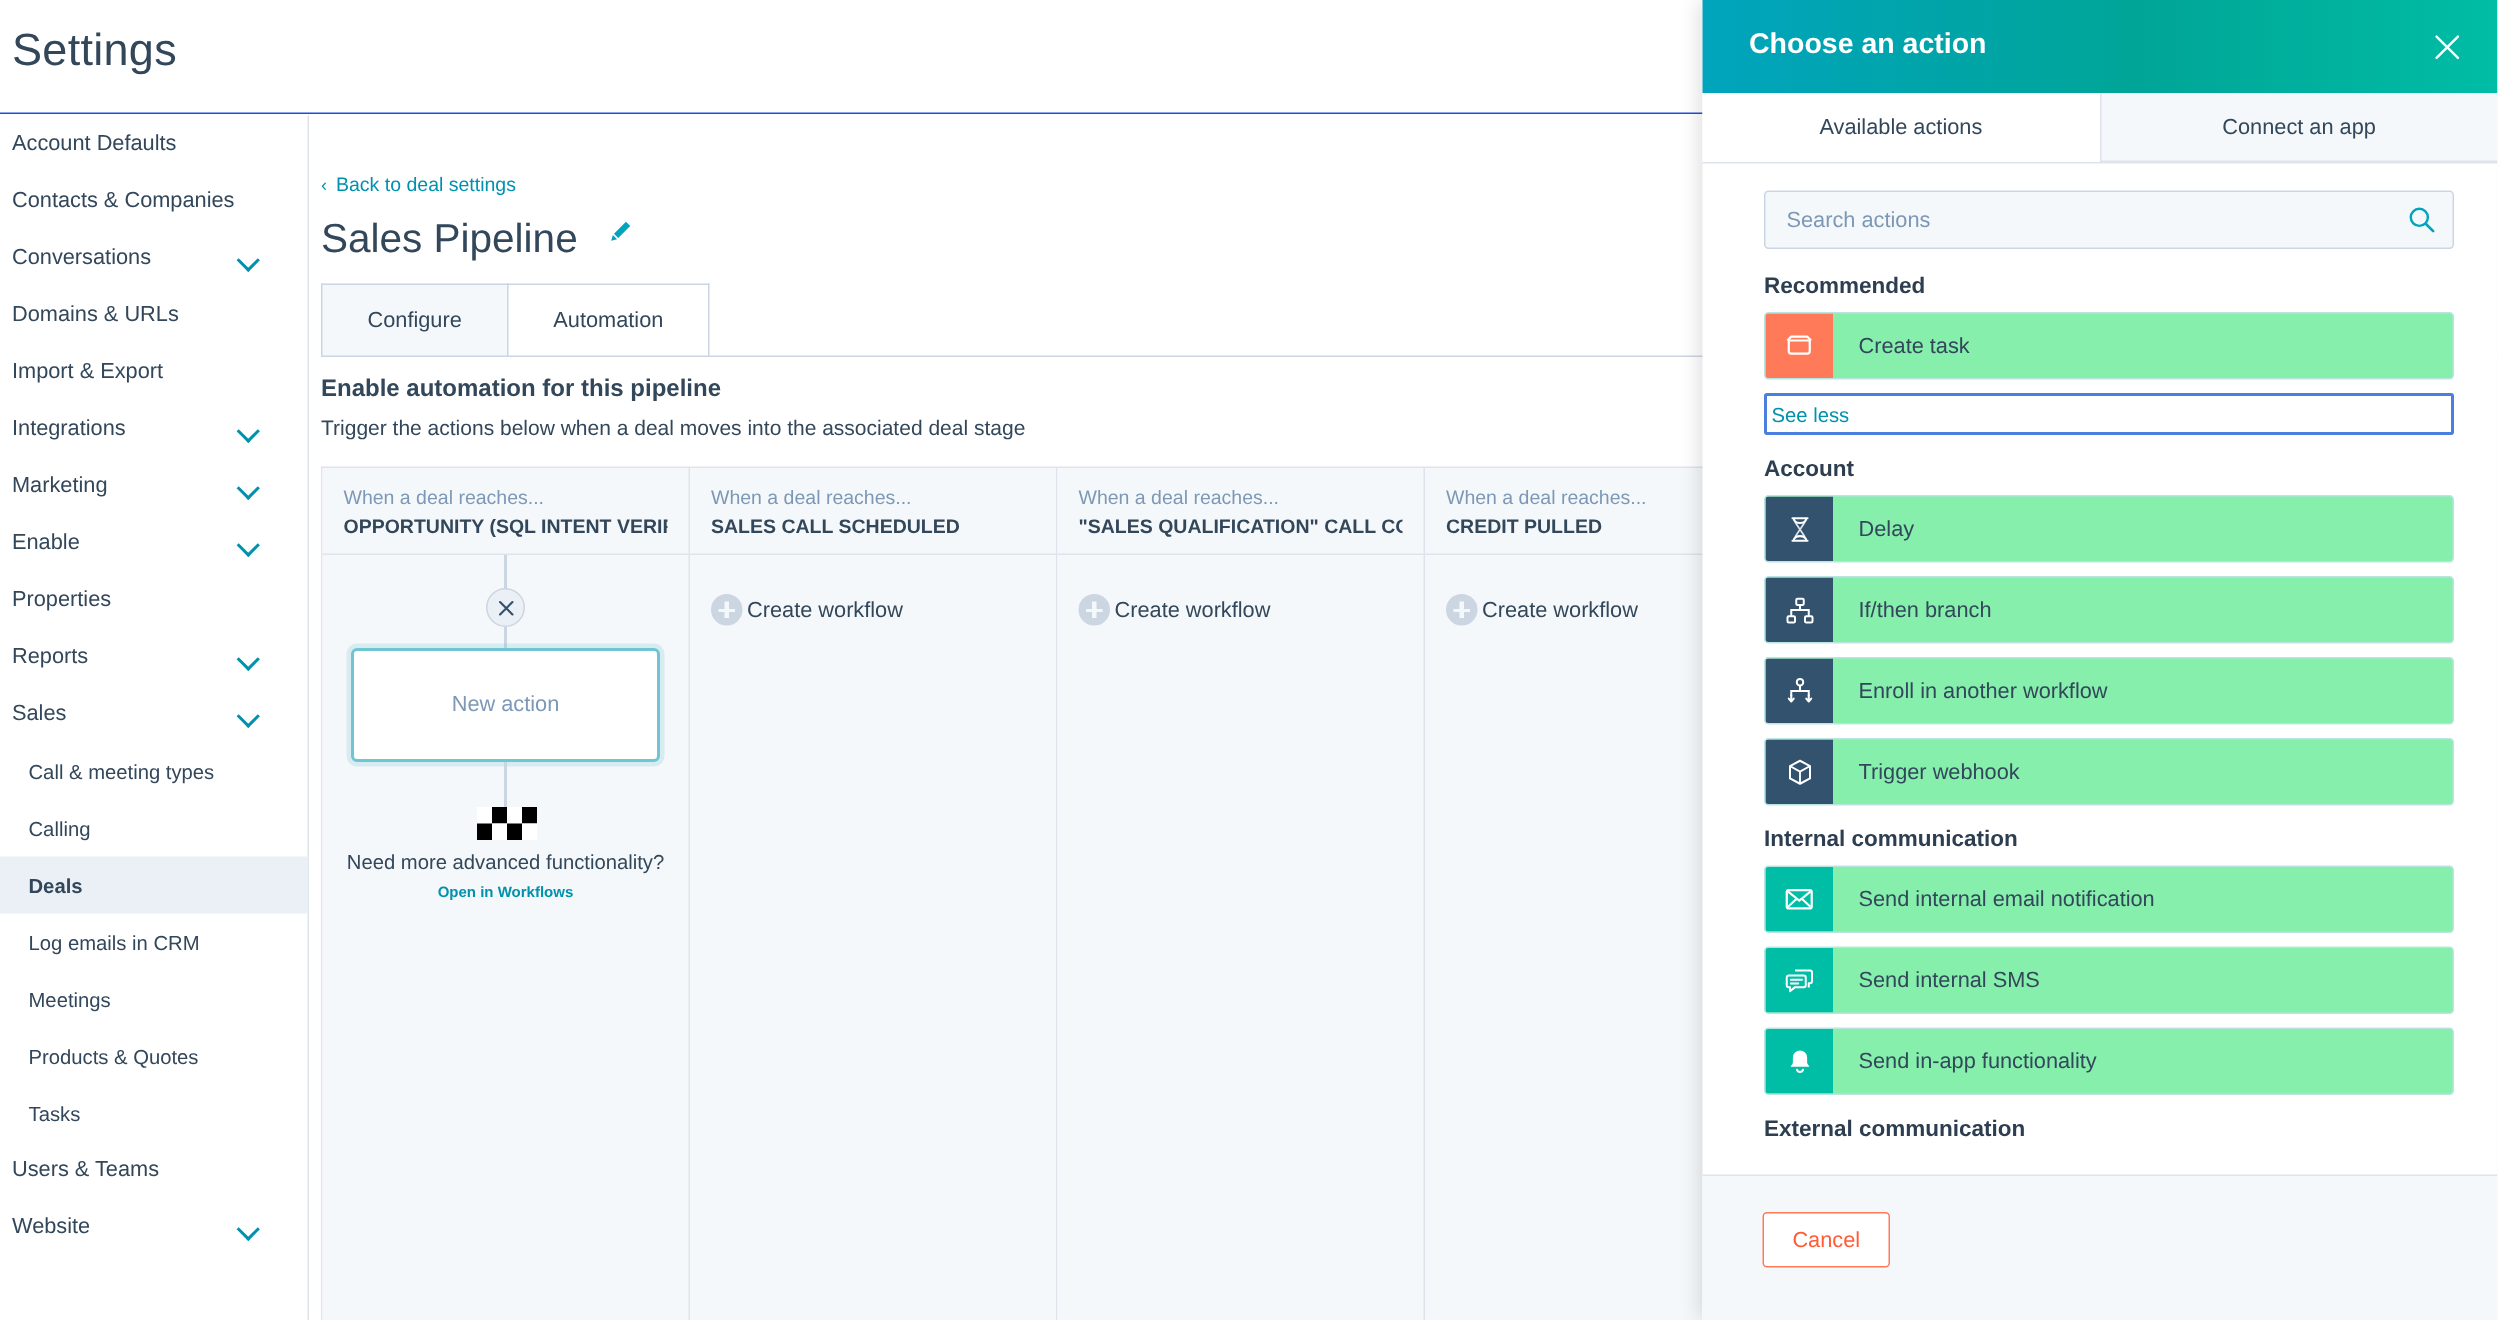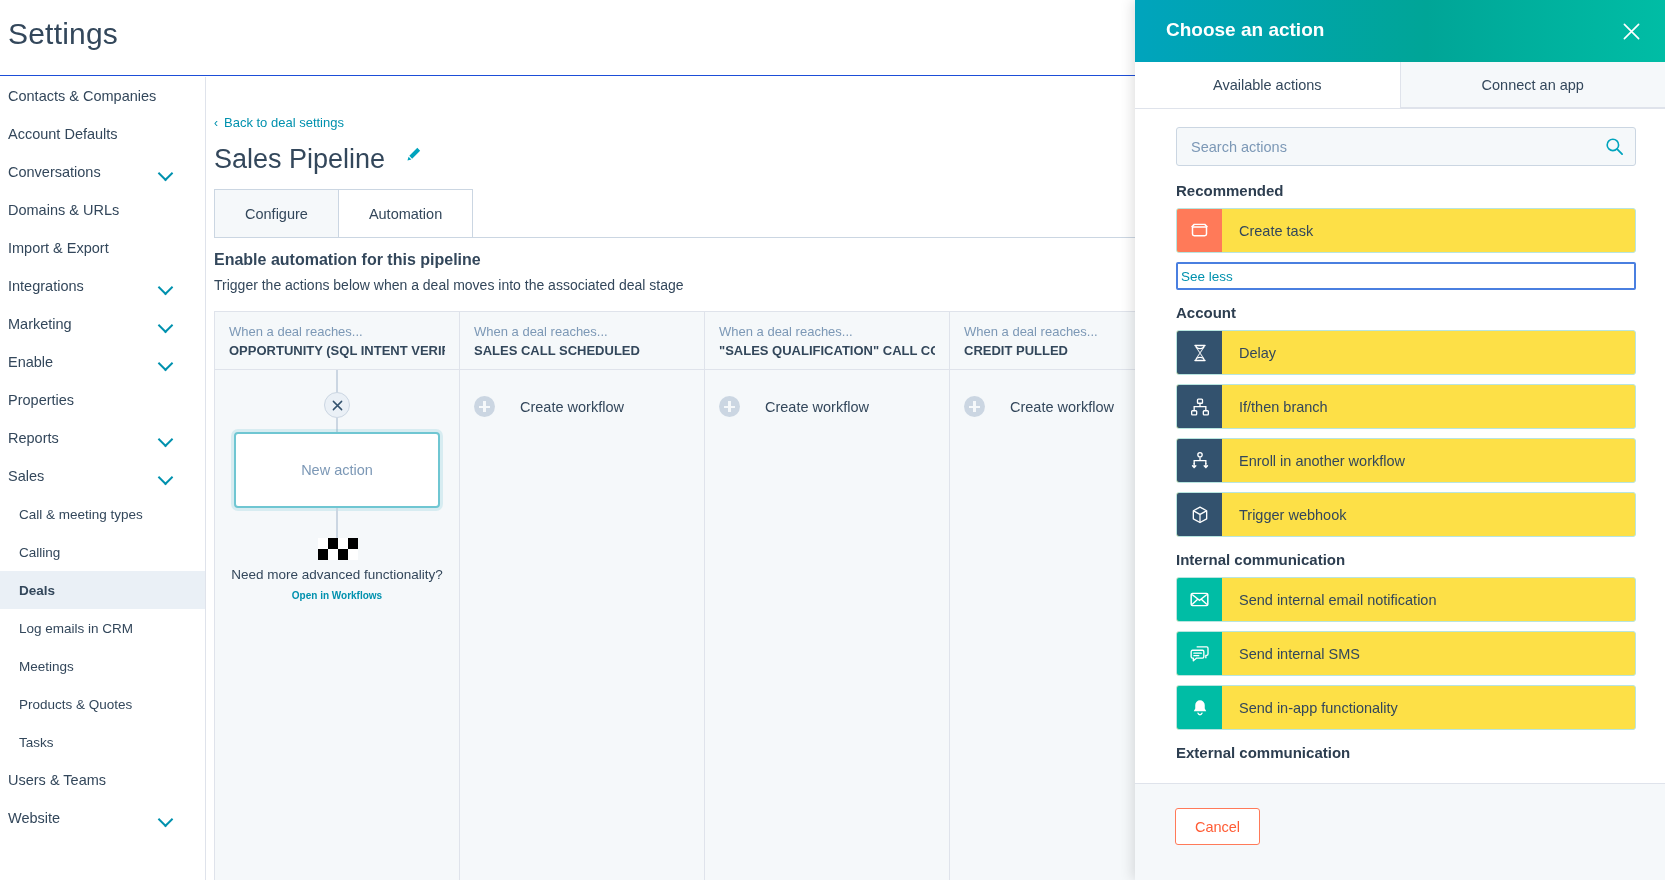--- a/index.html
+++ b/index.html
@@ -109,21 +109,21 @@
   }
   .cw-plus {
     width: 21px; height: 21px; border-radius: 50%; background: #cbd6e2;
     position: relative; flex: 0 0 21px;
   }
   .cw-plus::before, .cw-plus::after {
     content: ""; position: absolute; background: #f5f8fa;
   }
   .cw-plus::before { left: 5px; top: 9.5px; width: 11px; height: 2.5px; }
   .cw-plus::after { top: 5px; left: 9.25px; height: 11px; width: 2.5px; }
-  .cw-label { margin-left: 25px; font-size: 14.5px; color: #33475b; }
+  .cw-label { margin-left: 3px; font-size: 14.5px; color: #33475b; }
 
   
   .flow { position: absolute; inset: 0; }
   .vline { position: absolute; left: 121px; width: 2px; background: #cbd6e2; }
   .close-node {
     position: absolute; left: 109px; top: 22px;
     width: 26px; height: 26px; border-radius: 50%;
     background: #eaf0f6; border: 1px solid #cbd6e2;
     display: flex; align-items: center; justify-content: center; cursor: pointer;
   }
@@ -185,21 +185,21 @@
   .search-icon { position: absolute; right: 12px; top: 10px; cursor: pointer; }
 
   .grp-head {
     font-size: 15px; font-weight: 700; color: #2d3e50;
     margin: 14px 0 9px 0;
   }
   .grp-head:first-of-type { margin-top: 0; }
 
   .action-row {
     display: flex; align-items: stretch; height: 45px; margin-bottom: 9px;
-    border: 1px solid #b8e5e0; border-radius: 3px; background: #fde047;
+    border: 1px solid #b8e5e0; border-radius: 3px; background: #86efac;
     cursor: pointer; overflow: hidden;
   }
   .action-icon {
     width: 45px; flex: 0 0 45px; display: flex;
     align-items: center; justify-content: center;
   }
   .action-icon.orange { background: #ff7a59; }
   .action-icon.navy   { background: #33526e; }
   .action-icon.green  { background: #00bda5; }
   .action-label {
@@ -226,24 +226,24 @@
 <body>
 
 <div id="app">
 
   <div class="topbar">
     <div class="topbar-title">Settings</div>
   </div>
 
   <div class="sidebar" id="sidebar">
       <div class="nav-item">
+        <span class="lbl">Account Defaults</span>
+      </div>
+      <div class="nav-item">
         <span class="lbl">Contacts &amp; Companies</span>
-      </div>
-      <div class="nav-item">
-        <span class="lbl">Account Defaults</span>
       </div>
       <div class="nav-item">
         <span class="lbl">Conversations</span>
         <span class="chev"></span>
       </div>
       <div class="nav-item">
         <span class="lbl">Domains &amp; URLs</span>
       </div>
       <div class="nav-item">
         <span class="lbl">Import &amp; Export</span>

